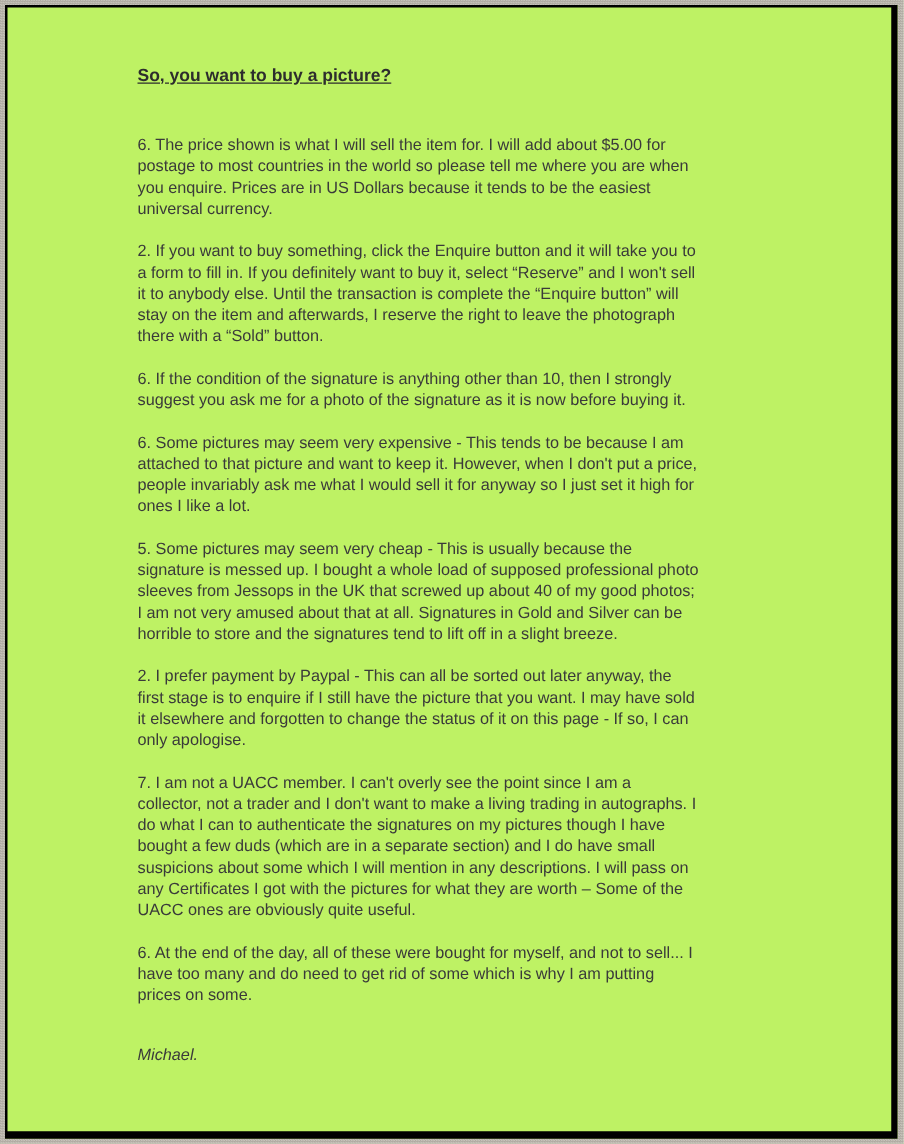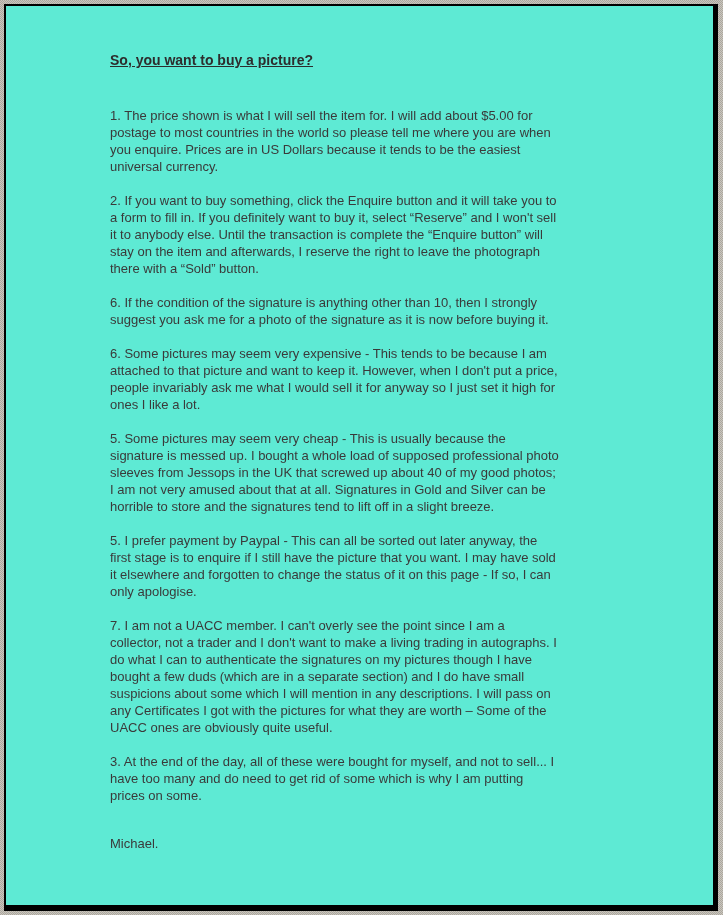--- a/index.html
+++ b/index.html
@@ -13,21 +13,21 @@
     
     background: repeating-conic-gradient(#c9c5bd 0% 25%, #aca89f 0% 50%) 0 0 / 2px 2px;
     font-family: "Liberation Sans", sans-serif;
   }
   .page {
     position: absolute;
     left: 4px;
     top: 4px;
     right: 5px;
     bottom: 4px;
-    background: #5eead4;
+    background: #bef264;
     border-style: solid;
     border-color: #000000;
     
     border-width: 2px 5px 6px 2px;
     box-sizing: border-box;
     overflow: hidden;
   }
   .content {
     margin: 46px 0 0 104px;
     width: 545px;
@@ -43,59 +43,60 @@
     color: #2d2d2d;
     margin: 0 0 38px 0;
   }
   .para {
     margin: 0 0 17px 0;
     white-space: pre-line; 
   }
   .signature {
     margin-top: 31px;
     white-space: pre-line;
+    font-style: italic;
   }
 </style>
 </head>
 <body>
 
 <div class="page">
   <div class="content">
     <div class="doc-title">So, you want to buy a picture?</div>
 
-    <p class="para">1. The price shown is what I will sell the item for. I will add about $5.00 for
+    <p class="para">6. The price shown is what I will sell the item for. I will add about $5.00 for
 postage to most countries in the world so please tell me where you are when
 you enquire. Prices are in US Dollars because it tends to be the easiest
 universal currency.</p>
     <p class="para">2. If you want to buy something, click the Enquire button and it will take you to
 a form to fill in. If you definitely want to buy it, select “Reserve” and I won't sell
 it to anybody else. Until the transaction is complete the “Enquire button” will
 stay on the item and afterwards, I reserve the right to leave the photograph
 there with a “Sold” button.</p>
     <p class="para">6. If the condition of the signature is anything other than 10, then I strongly
 suggest you ask me for a photo of the signature as it is now before buying it.</p>
     <p class="para">6. Some pictures may seem very expensive - This tends to be because I am
 attached to that picture and want to keep it. However, when I don't put a price,
 people invariably ask me what I would sell it for anyway so I just set it high for
 ones I like a lot.</p>
     <p class="para">5. Some pictures may seem very cheap - This is usually because the
 signature is messed up. I bought a whole load of supposed professional photo
 sleeves from Jessops in the UK that screwed up about 40 of my good photos;
 I am not very amused about that at all. Signatures in Gold and Silver can be
 horrible to store and the signatures tend to lift off in a slight breeze.</p>
-    <p class="para">5. I prefer payment by Paypal - This can all be sorted out later anyway, the
+    <p class="para">2. I prefer payment by Paypal - This can all be sorted out later anyway, the
 first stage is to enquire if I still have the picture that you want. I may have sold
 it elsewhere and forgotten to change the status of it on this page - If so, I can
 only apologise.</p>
     <p class="para">7. I am not a UACC member. I can't overly see the point since I am a
 collector, not a trader and I don't want to make a living trading in autographs. I
 do what I can to authenticate the signatures on my pictures though I have
 bought a few duds (which are in a separate section) and I do have small
 suspicions about some which I will mention in any descriptions. I will pass on
 any Certificates I got with the pictures for what they are worth – Some of the
 UACC ones are obviously quite useful.</p>
-    <p class="para">3. At the end of the day, all of these were bought for myself, and not to sell... I
+    <p class="para">6. At the end of the day, all of these were bought for myself, and not to sell... I
 have too many and do need to get rid of some which is why I am putting
 prices on some.</p>
 
     <p class="signature">Michael.</p>
   </div>
 </div>
 
 </body></html>

